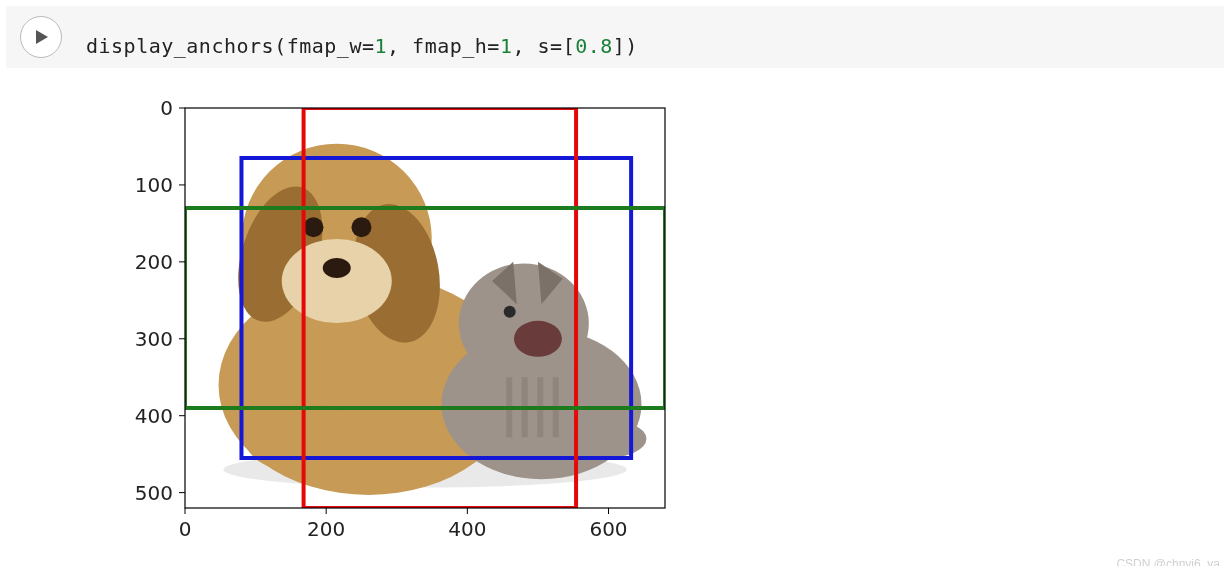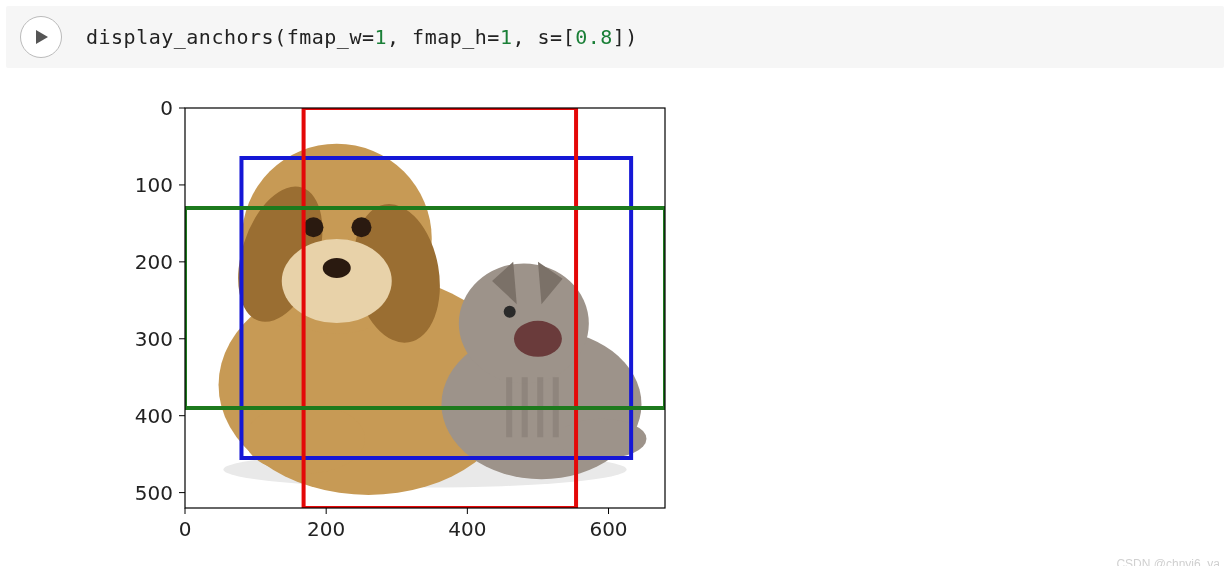--- a/index.html
+++ b/index.html
@@ -1,16 +1,16 @@
 <!DOCTYPE html>
 <html><head>
 <meta charset="utf-8">
 <style>
   html,body{margin:0;padding:0;background:#fff;font-family:ui-monospace,Menlo,Consolas,monospace;font-size:20px;color:#222;width:1230px;}
-  .cell{display:flex;align-items:center;background:#f6f6f6;border-radius:2px;padding:10px 14px;margin:6px 6px 0 6px;}
+  .cell{display:flex;align-items:flex-end;background:#f6f6f6;border-radius:2px;padding:10px 14px;margin:6px 6px 0 6px;}
   .run-btn{width:40px;height:40px;border-radius:50%;border:1px solid #bbb;background:#fff;display:flex;align-items:center;justify-content:center;flex:none;margin-right:24px;}
   .run-btn svg{display:block}
   .code{font-family:ui-monospace,Menlo,Consolas,monospace;letter-spacing:0.5px;white-space:pre}
   .tok-int{color:#1a7f37}
   .tok-float{color:#1a7f37}
   .output{padding:20px 0 0 100px;position:relative;}
   .watermark{position:absolute;right:10px;bottom:2px;color:#d0d0d0;font-size:12px;font-family:-apple-system,Arial,sans-serif;}
   svg text{font-family:DejaVu Sans,Arial,sans-serif;font-size:20px;fill:#222}
 </style>
 </head>

